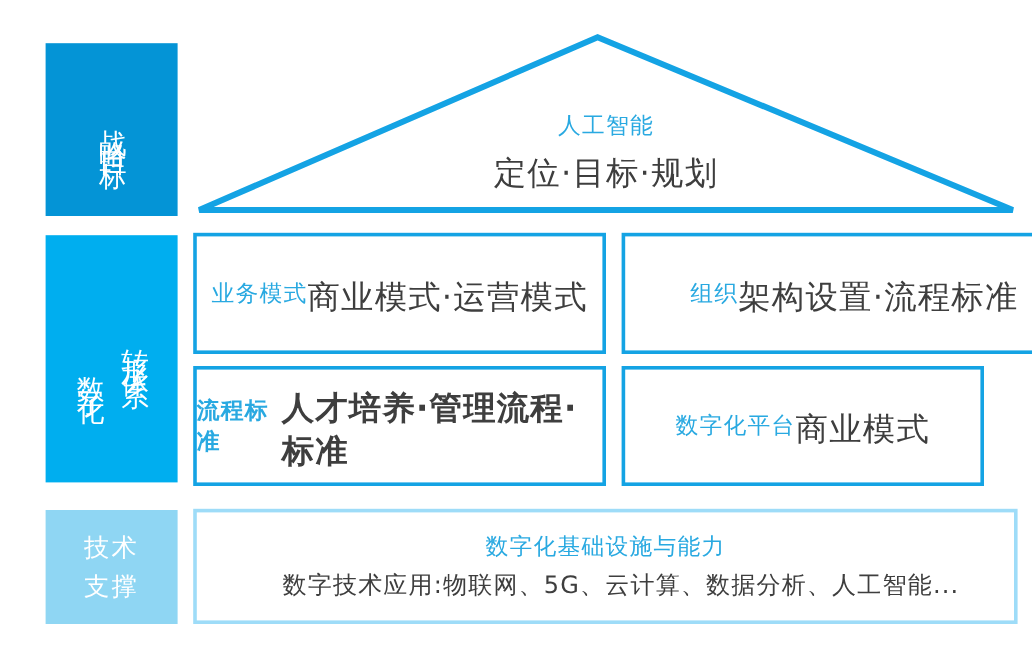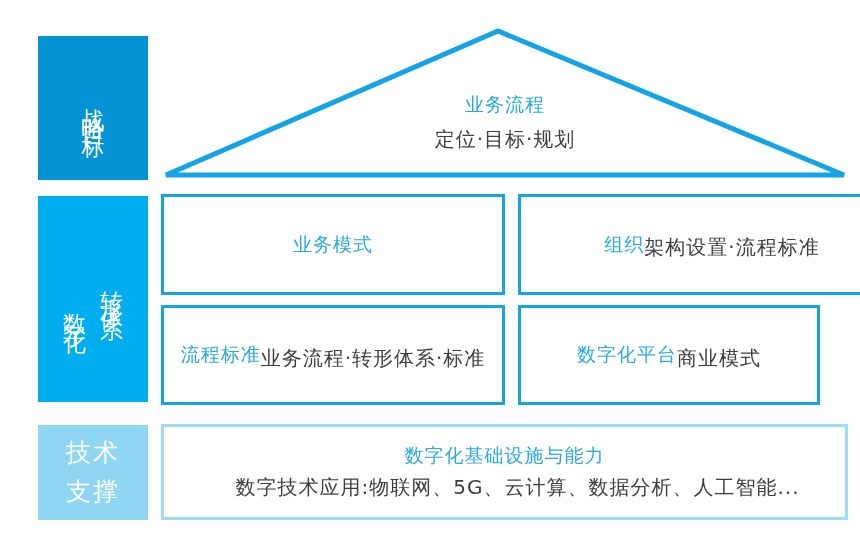--- a/index.html
+++ b/index.html
@@ -32,44 +32,44 @@
   .vtext{
     writing-mode:vertical-rl;
     font-size:23px;
     letter-spacing:9px;
     line-height:1;
   }
   #rail-transform .cols{display:flex;align-items:center;gap:14px;}
   #rail-transform .col-left{transform:translateY(9px);}
   #rail-transform .col-right{transform:translateY(-9px);}
   #rail-tech .htext{
-    font-size:25px;line-height:1.55;text-align:right;letter-spacing:2px;
+    font-size:21px;line-height:1.55;text-align:right;letter-spacing:2px;
   }
   
   #roof{position:absolute;left:161px;top:26px;width:688px;height:154px;}
   #roof svg{display:block;width:100%;height:100%;}
   #roof polygon{fill:none;stroke:var(--outline-blue);stroke-width:5;stroke-linejoin:miter;}
   #roof-text{
     position:absolute;left:161px;top:92px;width:688px;
     text-align:center;pointer-events:none;
   }
   .cell-title{font-size:19px;color:var(--title-blue);letter-spacing:1px;}
-  .cell-sub{font-size:20px;color:var(--text-dark);letter-spacing:1px;margin-top:8px;}
+  .cell-sub{font-size:27px;color:var(--text-dark);letter-spacing:1px;margin-top:8px;}
   
   .grid-cell{
     position:absolute;
     border:3px solid var(--outline-blue);
     background:var(--bg);
     display:flex;flex-direction:row;align-items:center;justify-content:center;
     box-sizing:border-box;
   }
   .grid-cell .cell-sub{margin-top:6px;}
   #cell-business{left:161px;top:194px;width:344px;height:101px;}
   #cell-org{left:518px;top:194px;width:388px;height:101px;}
-  #cell-process{left:161px;top:305px;width:344px;height:100px;}
+  #cell-process{left:161px;top:305px;width:344px;height:100px;font-weight:bold;}
   #cell-platform{left:518px;top:305px;width:302px;height:100px;}
   
   #foundation{
     position:absolute;left:161px;top:424px;width:687px;height:96px;
     border:3px solid var(--outline-light);
     background:var(--bg);
     display:flex;flex-direction:column;align-items:center;justify-content:center;
     box-sizing:border-box;
   }
   #foundation .cell-sub{margin-top:5px;font-size:20px;margin-left:26px;}
@@ -96,36 +96,37 @@
       <div>支撑</div>
     </div>
   </div>
 
   <div id="roof">
     <svg viewBox="0 0 688 154">
       <polygon points="5,149 337,5 683,149"></polygon>
     </svg>
   </div>
   <div id="roof-text">
-    <div class="cell-title">业务流程</div>
+    <div class="cell-title">人工智能</div>
     <div class="cell-sub">定位·目标·规划</div>
   </div>
 
   <div class="grid-cell" id="cell-business">
     <div class="cell-title">业务模式</div>
+    <div class="cell-sub">商业模式·运营模式</div>
   </div>
 
   <div class="grid-cell" id="cell-org">
     <div class="cell-title">组织</div>
     <div class="cell-sub">架构设置·流程标准</div>
   </div>
 
   <div class="grid-cell" id="cell-process">
     <div class="cell-title">流程标准</div>
-    <div class="cell-sub">业务流程·转形体系·标准</div>
+    <div class="cell-sub">人才培养·管理流程·标准</div>
   </div>
 
   <div class="grid-cell" id="cell-platform">
     <div class="cell-title">数字化平台</div>
     <div class="cell-sub">商业模式</div>
   </div>
 
   <div id="foundation">
     <div class="cell-title">数字化基础设施与能力</div>
     <div class="cell-sub">数字技术应用:物联网、5G、云计算、数据分析、人工智能...</div>

